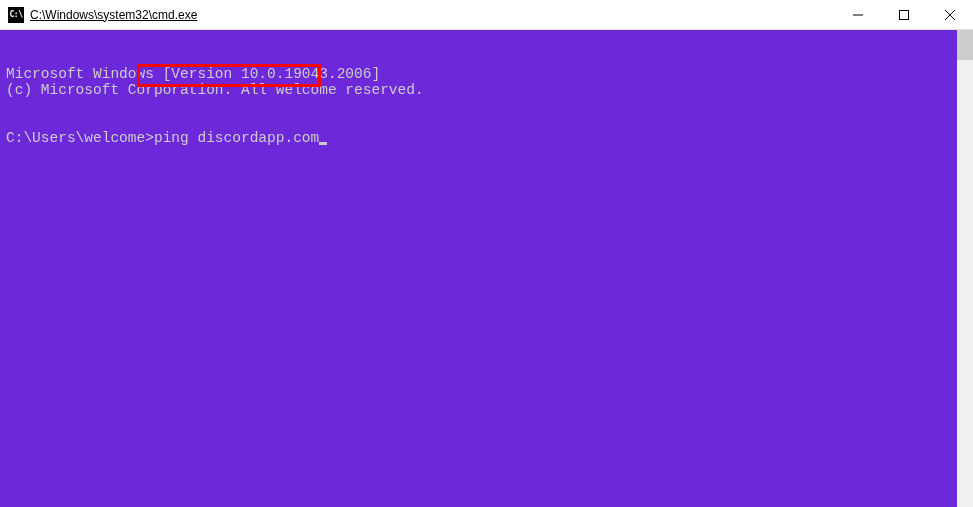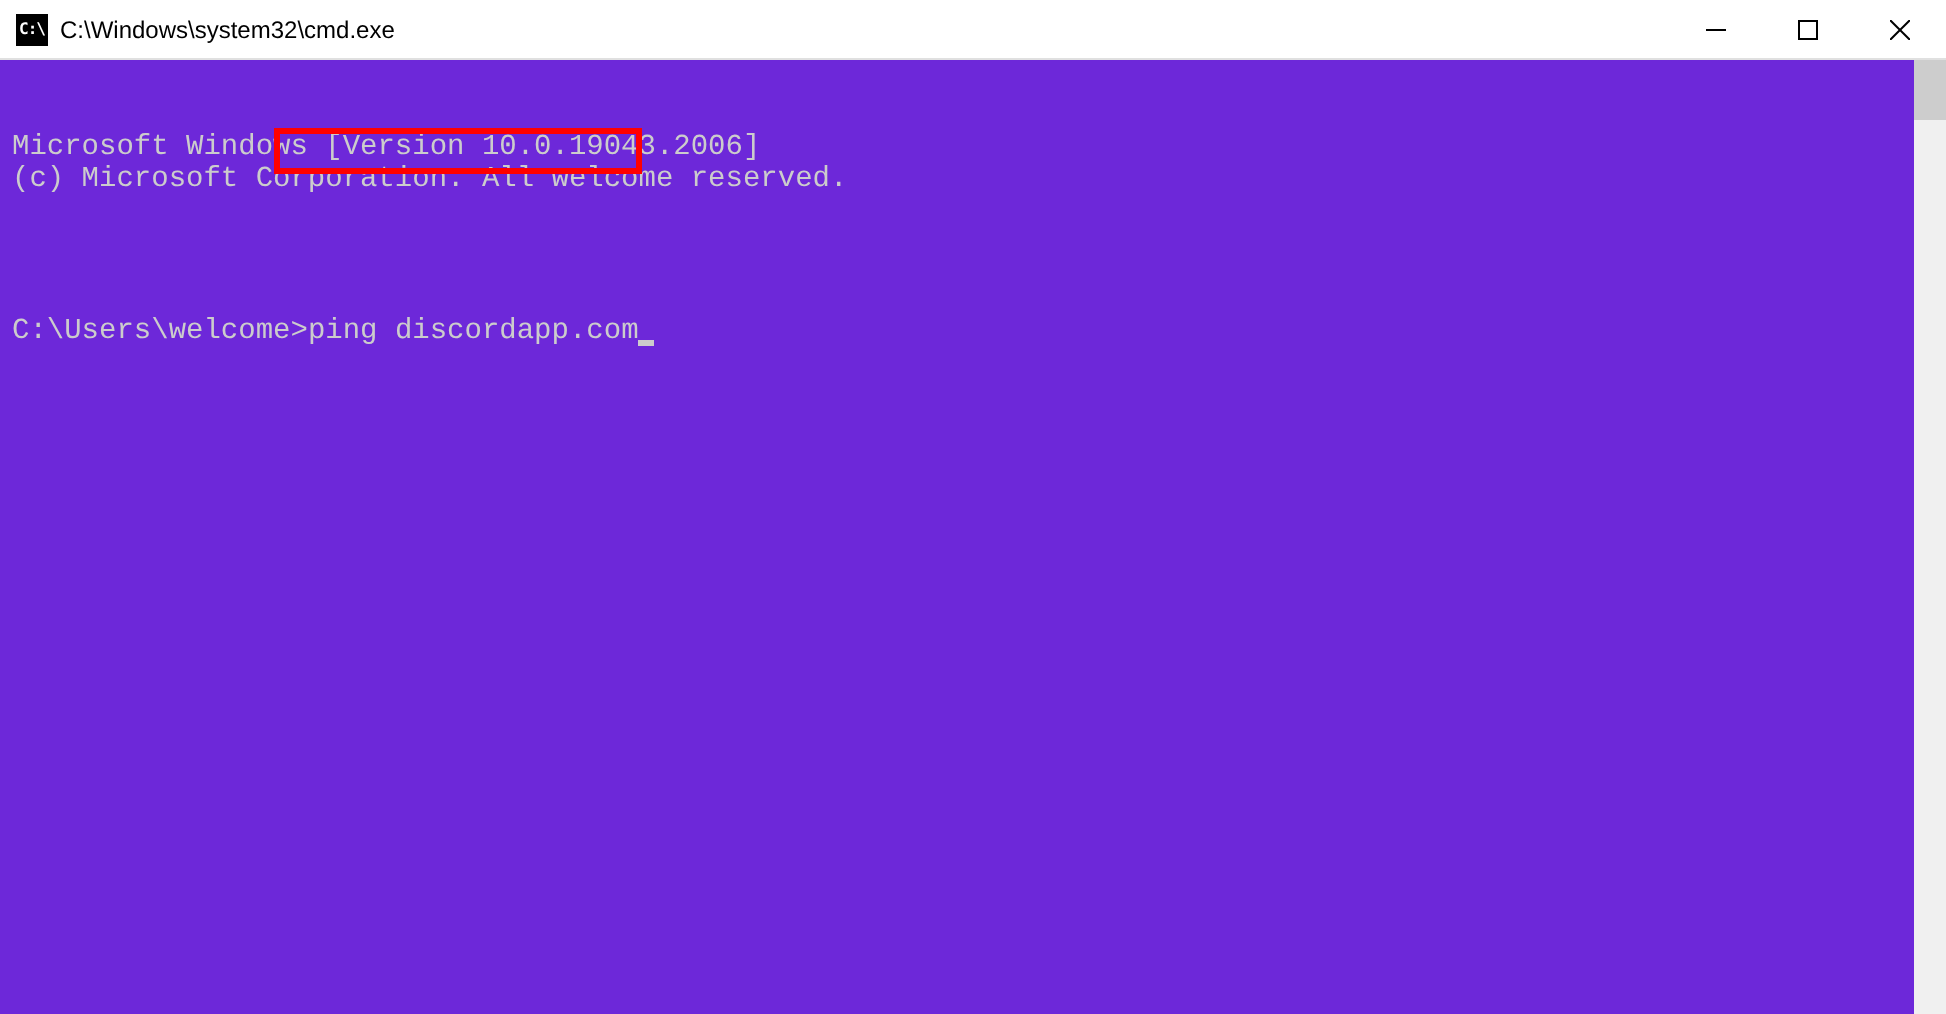--- a/index.html
+++ b/index.html
@@ -41,20 +41,21 @@
       font-size: 8px;
       color: #ffffff;
       font-family: "Consolas", monospace;
       font-weight: bold;
       letter-spacing: -0.5px;
     }
     .titlebar-text {
       font-size: 12px;
       color: #000000;
       flex: 1;
+      text-decoration: underline;
     }
     .window-controls {
       display: flex;
       height: 100%;
     }
     .window-control {
       width: 46px;
       height: 30px;
       display: flex;
       align-items: center;
@@ -78,21 +79,21 @@
       font-size: 14.5px;
       line-height: 16px;
       color: #cccccc;
       white-space: pre;
       position: relative;
     }
     .terminal-line {
       display: block;
     }
     .prompt-line {
-      margin-top: 28px;
+      margin-top: 0;
       position: relative;
     }
     .highlight-box {
       position: absolute;
       border: 3px solid #ff0000;
       top: 34px;
       left: 137px;
       width: 184px;
       height: 23px;
       pointer-events: none;

